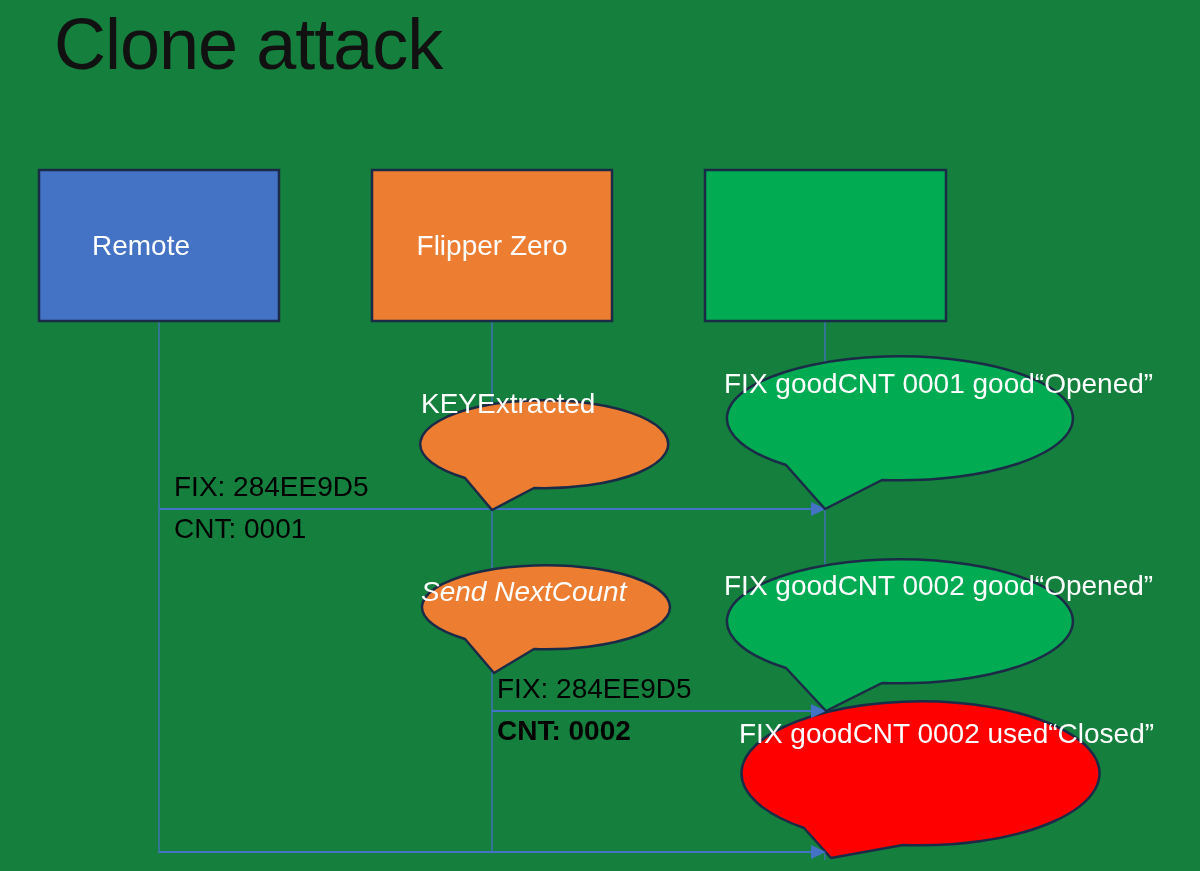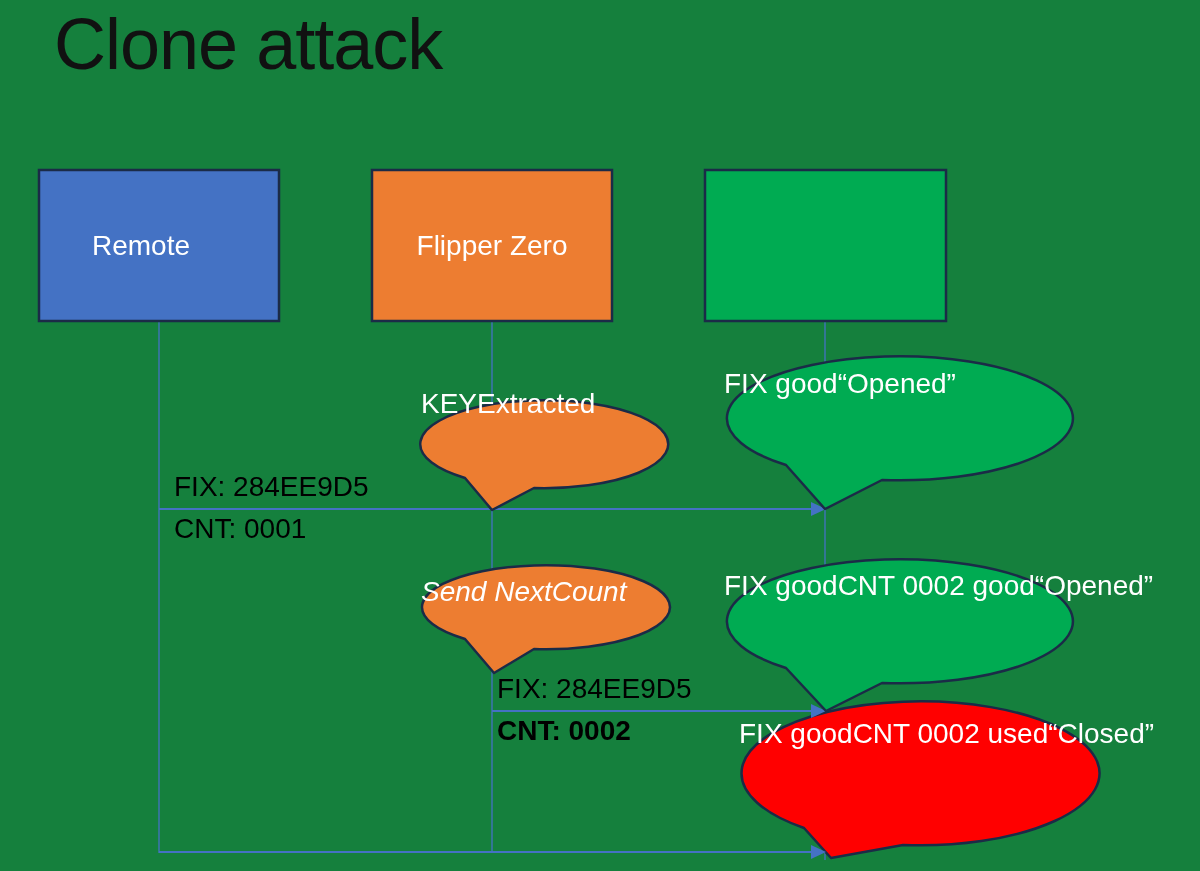--- a/index.html
+++ b/index.html
@@ -113,20 +113,21 @@
   <div class="msg-label" id="msg2-fix">FIX: 284EE9D5</div>
   <div class="msg-label" id="msg2-cnt">CNT: 0002</div>
 
   <div class="callout-text" id="callout-text-key">
     <div class="callout-line">KEY</div>
     <div class="callout-line">Extracted</div>
   </div>
 
   <div class="callout-text" id="callout-text-g1">
     <div class="callout-line">FIX good</div>
+    <div class="callout-line">CNT 0001 good</div>
     <div class="callout-line">“Opened”</div>
   </div>
 
   <div class="callout-text" id="callout-text-send">
     <div class="callout-line">Send Next</div>
     <div class="callout-line">Count</div>
   </div>
 
   <div class="callout-text" id="callout-text-g2">
     <div class="callout-line">FIX good</div>

